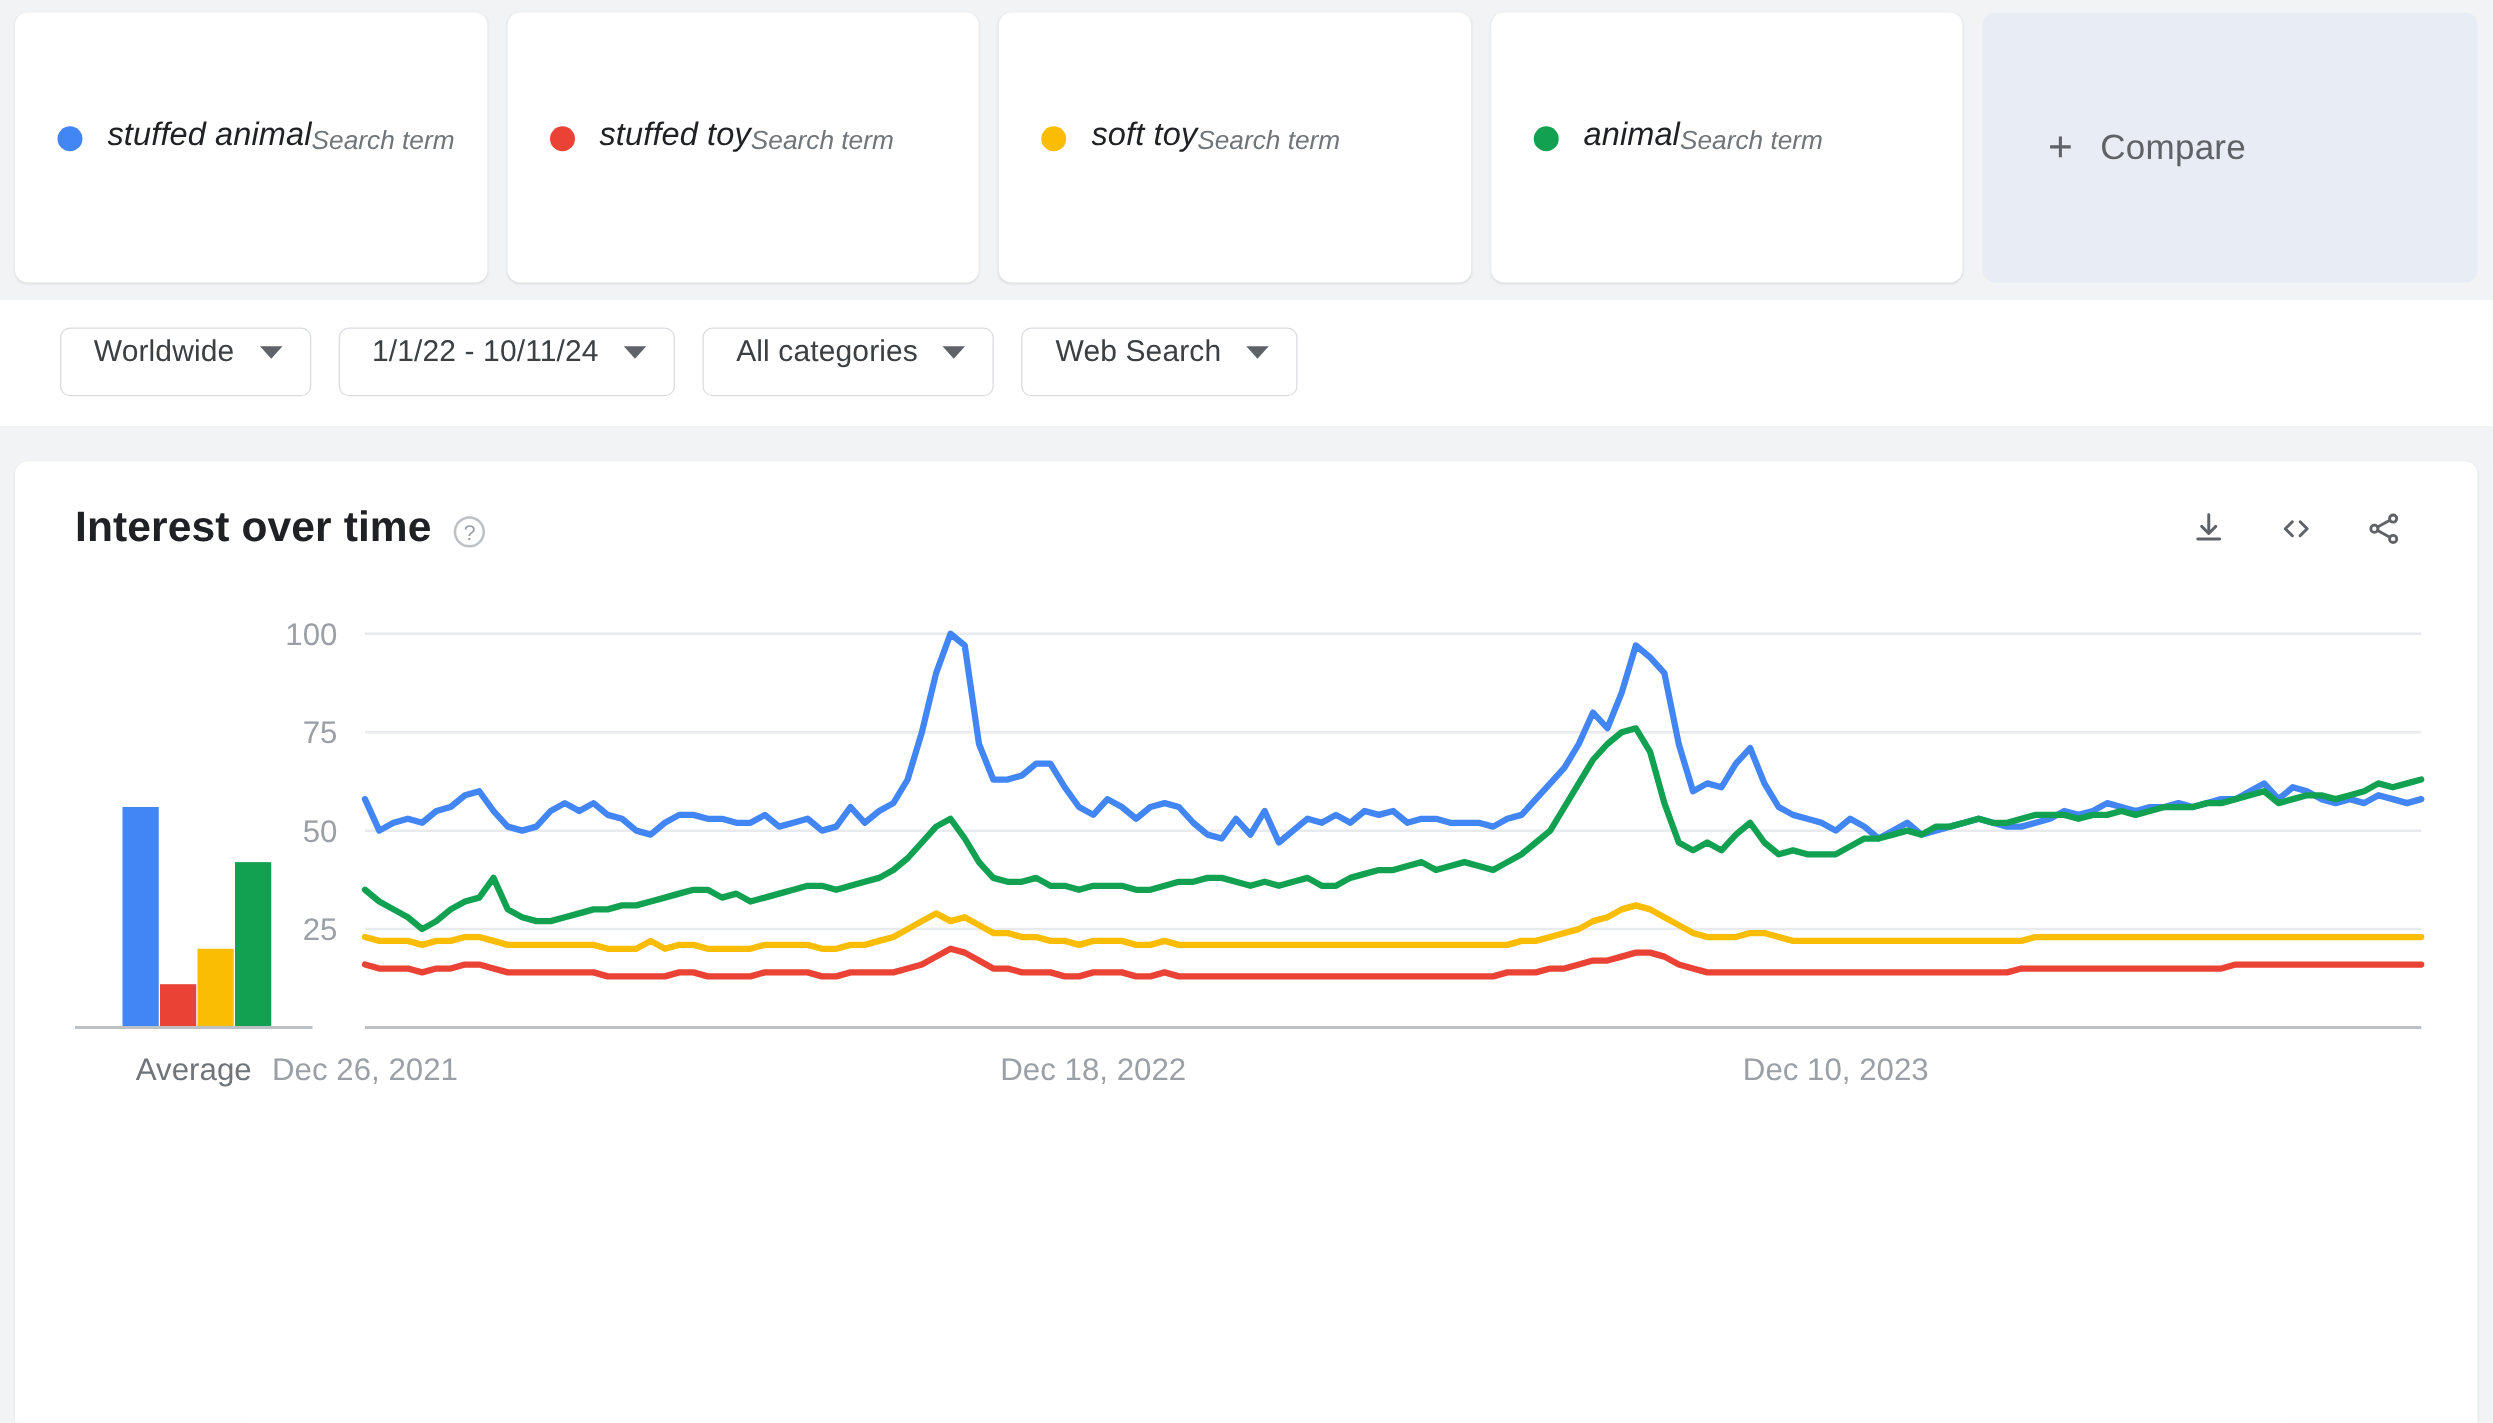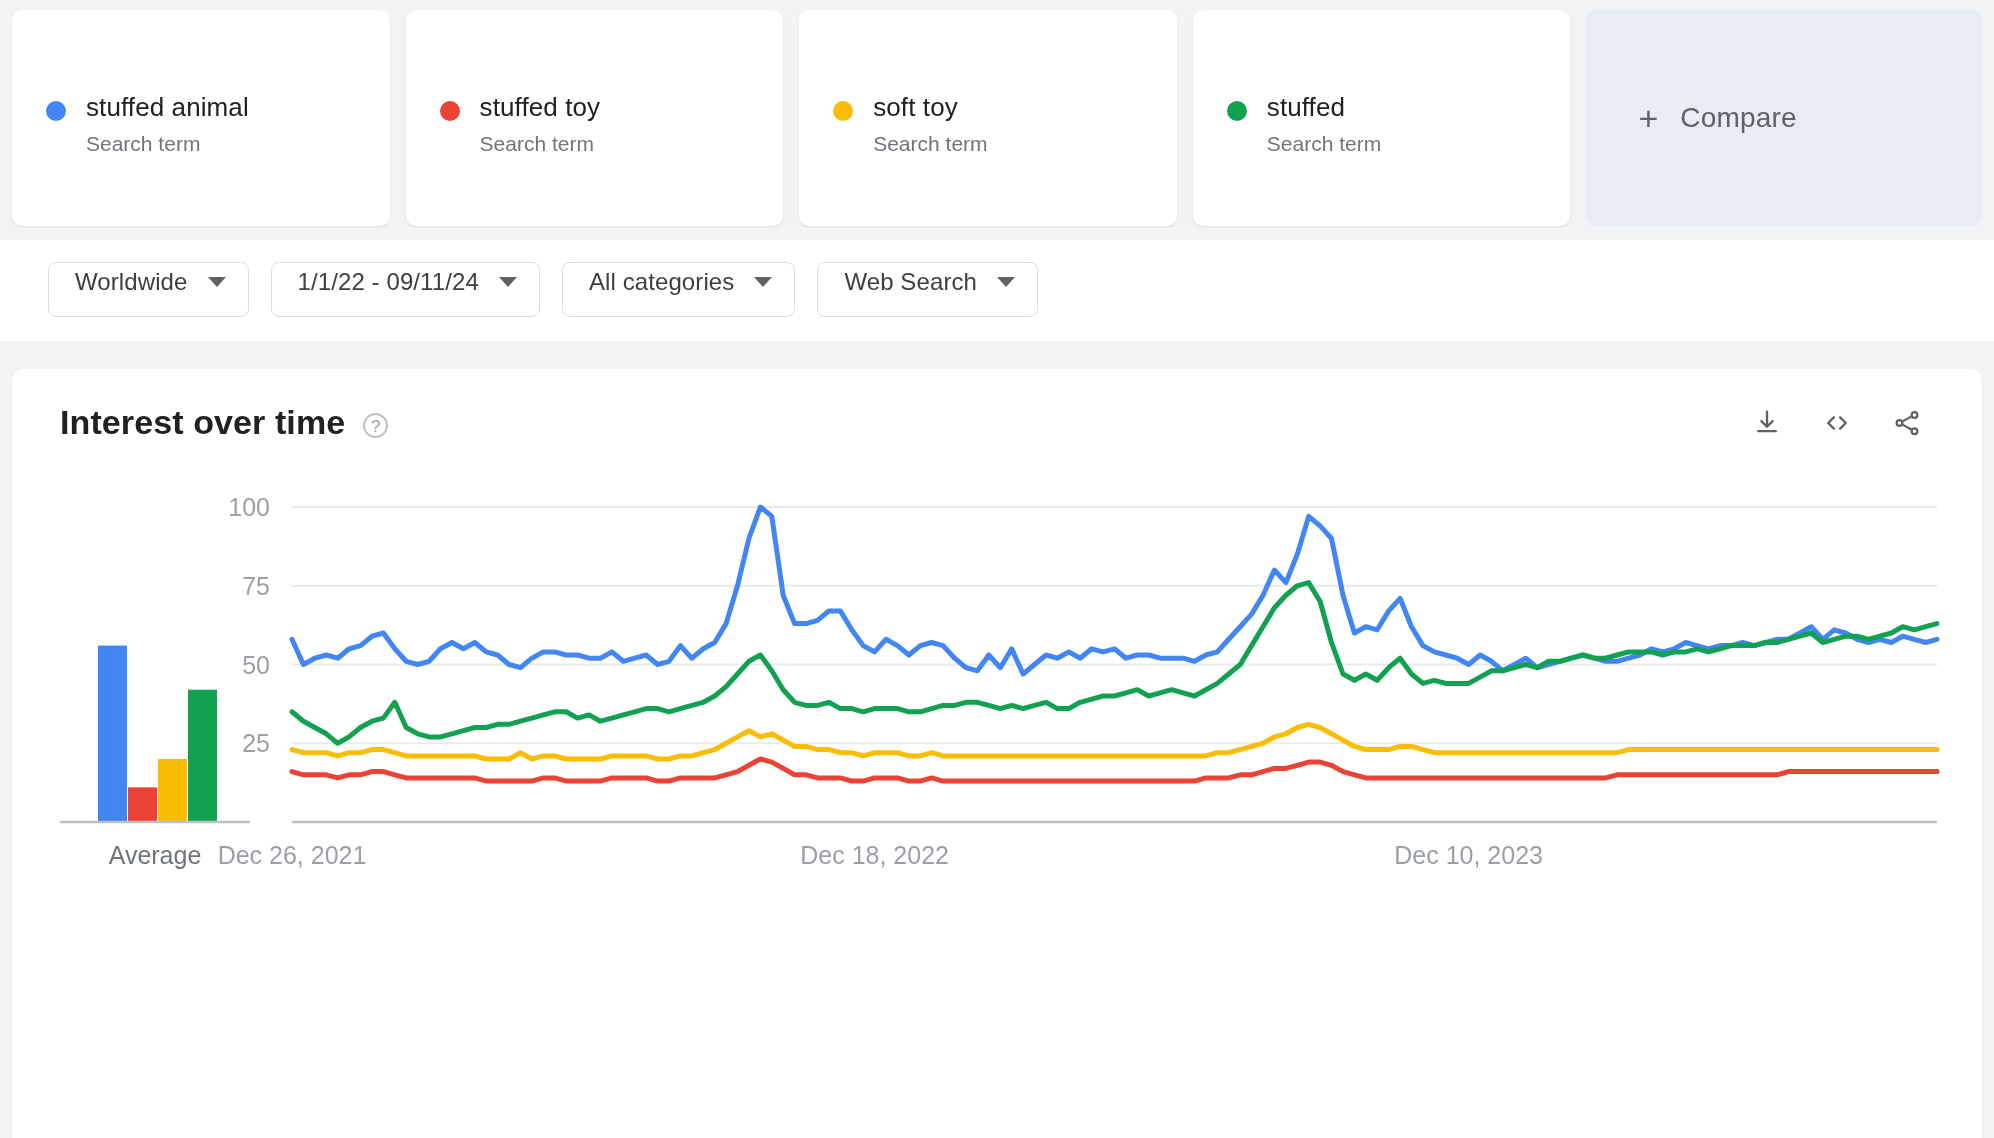--- a/index.html
+++ b/index.html
@@ -39,21 +39,21 @@
 
   .term-dot {
     width: 20px;
     height: 20px;
     border-radius: 50%;
     margin-top: 9px;
     margin-right: 20px;
     flex: 0 0 auto;
   }
 
-  .term-text { display: flex; flex-direction: column; }
+  .term-text { display: flex; flex-direction: row; font-style: italic; }
 
   .term-name {
     font-size: 26px;
     color: #202124;
     line-height: 1.18;
     letter-spacing: .1px;
   }
 
   .term-type {
     font-size: 21px;
@@ -211,41 +211,41 @@
       <span class="term-dot" style="background: rgb(251, 188, 4);"></span>
       <span class="term-text">
         <span class="term-name">soft toy</span>
         <span class="term-type">Search term</span>
       </span>
     </div>
 
     <div class="term-card">
       <span class="term-dot" style="background: rgb(18, 161, 80);"></span>
       <span class="term-text">
-        <span class="term-name">stuffed</span>
+        <span class="term-name">animal</span>
         <span class="term-type">Search term</span>
       </span>
     </div>
 
     <div class="compare-card">
       <span class="compare-plus">+</span>
       <span class="compare-label">Compare</span>
     </div>
 
   </div>
 
   <div class="filter-bar">
 
     <div class="filter-chip">
       <span class="chip-label">Worldwide</span>
       <span class="caret"></span>
     </div>
 
     <div class="filter-chip">
-      <span class="chip-label">1/1/22 - 09/11/24</span>
+      <span class="chip-label">1/1/22 - 10/11/24</span>
       <span class="caret"></span>
     </div>
 
     <div class="filter-chip">
       <span class="chip-label">All categories</span>
       <span class="caret"></span>
     </div>
 
     <div class="filter-chip">
       <span class="chip-label">Web Search</span>

